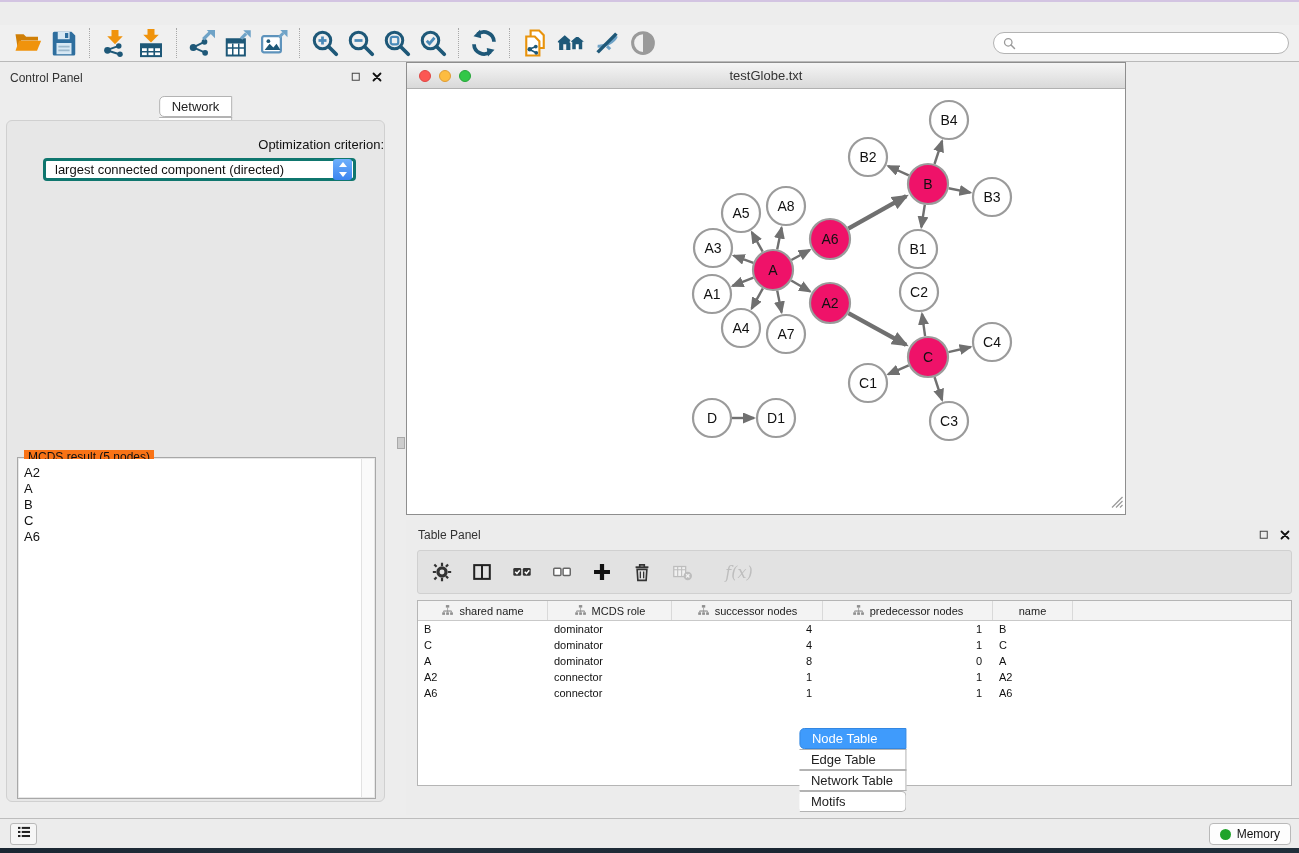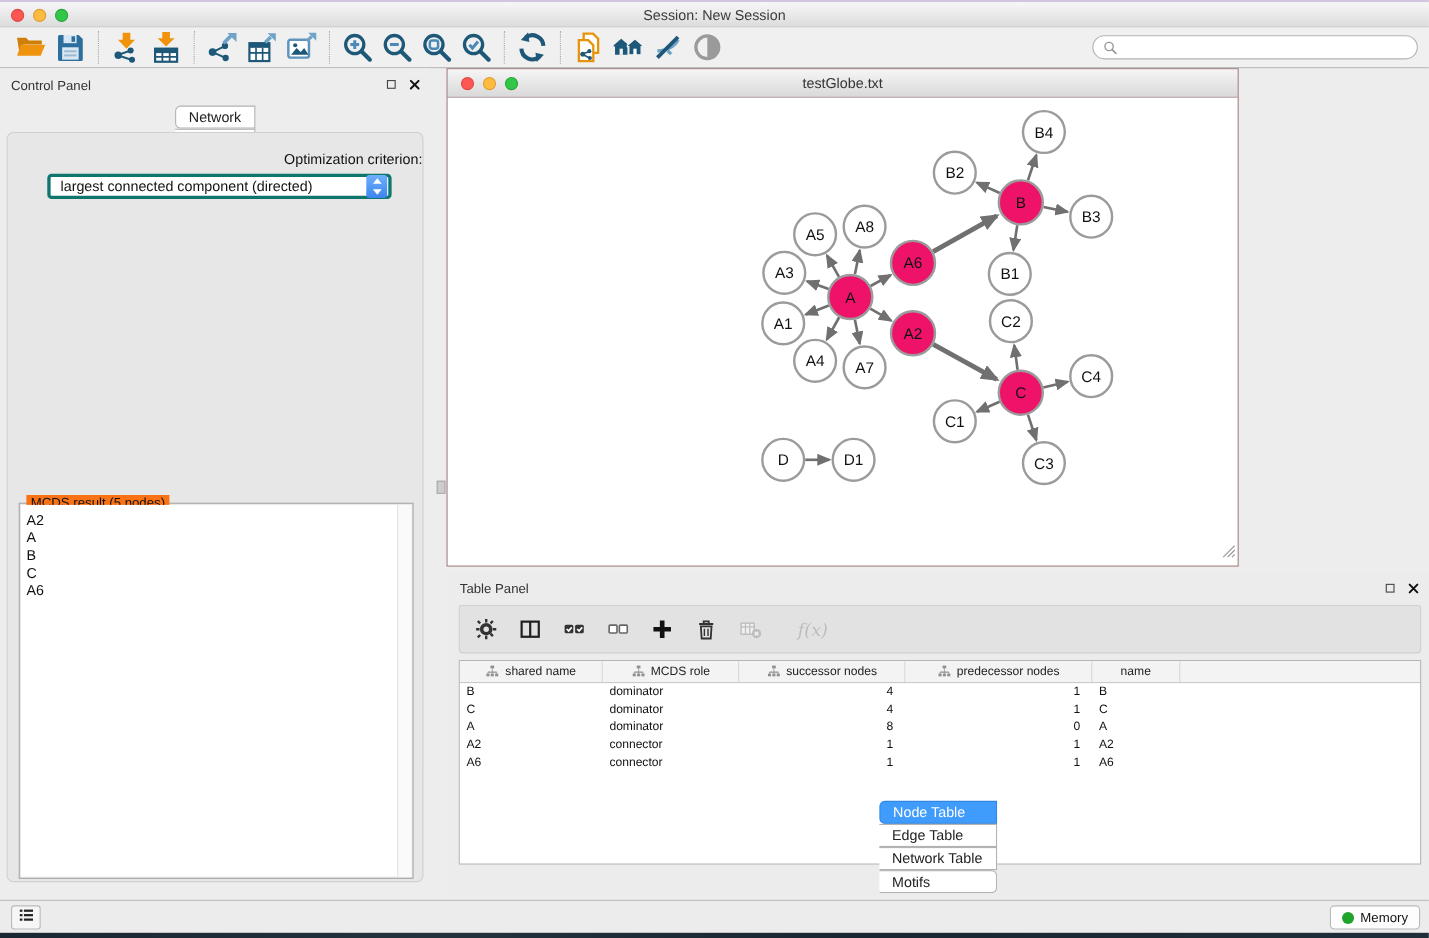--- a/index.html
+++ b/index.html
@@ -70,21 +70,21 @@
   .result-list { position:absolute; inset:1px; background:#fff; padding-top:6px; overflow:hidden; }
   .result-item { font-size:13px; color:#111; padding-left:5px; height:16px; line-height:16px; }
   .result-scroll { position:absolute; top:1px; bottom:1px; right:1px; width:13px;
                    background:#fafafa; border-left:1px solid #e2e2e2; }
 
   .divider-handle { position:absolute; left:397px; top:437px; width:8px; height:12px;
                     background:#cdcdcd; border:1px solid #a9a9a9; }
 
   
   .network-window { position:absolute; left:406px; top:62px; width:720px; height:453px;
-                    background:#fca5a5; border:1px solid #8e8e8e; }
+                    background:#c4b5fd; border:1px solid #8e8e8e; }
   .nw-titlebar { position:relative; height:26px; background:linear-gradient(#f5f5f5,#d9d9d9);
                  border-bottom:1px solid #b1b1b1; }
   .nw-titlebar .lights { top:7px; left:12px; }
   .nw-titlebar .title { position:absolute; left:0; right:0; top:5px; text-align:center; font-size:13px; color:#333; }
   .nw-canvas { position:relative; width:100%; height:425px; background:#fff; overflow:hidden; }
   .resize-grip { position:absolute; right:1px; bottom:1px; }
 
   
   .table-panel { position:absolute; left:406px; top:520px; width:893px; height:295px; background:#ececec; }
   .tp-title { position:absolute; left:12px; top:8px; font-size:12px; color:#333; }
@@ -120,28 +120,20 @@
   .bottom-strip { position:absolute; left:0; top:848px; width:100%; height:5px;
                   background:linear-gradient(90deg,#1a2632,#24323e 30%,#1a2632 60%,#202e3a); }
 </style>
 </head>
 <body>
 
 <div id="app">
 
   <div class="top-strip"></div>
 
-  <div class="titlebar">
-    <div class="lights">
-      <div class="light red"></div>
-      <div class="light yellow"></div>
-      <div class="light green"></div>
-    </div>
-    <div class="title">Session: New Session</div>
-  </div>
 
   <div class="main-toolbar">
     <div id="toolbar-groups" style="display:flex;align-items:center;">
         <div class="tb-icon">
           <svg width="30" height="30" viewBox="0 0 24 24">
             <path d="M2 5h6.5l2 2H20v3H6.5L4 18z" fill="#d07f06"></path>
             <path d="M4.8 10.2H22.5l-3.3 8H2z" fill="#F0930C"></path>
           </svg>
         </div>
         <div class="tb-icon">

